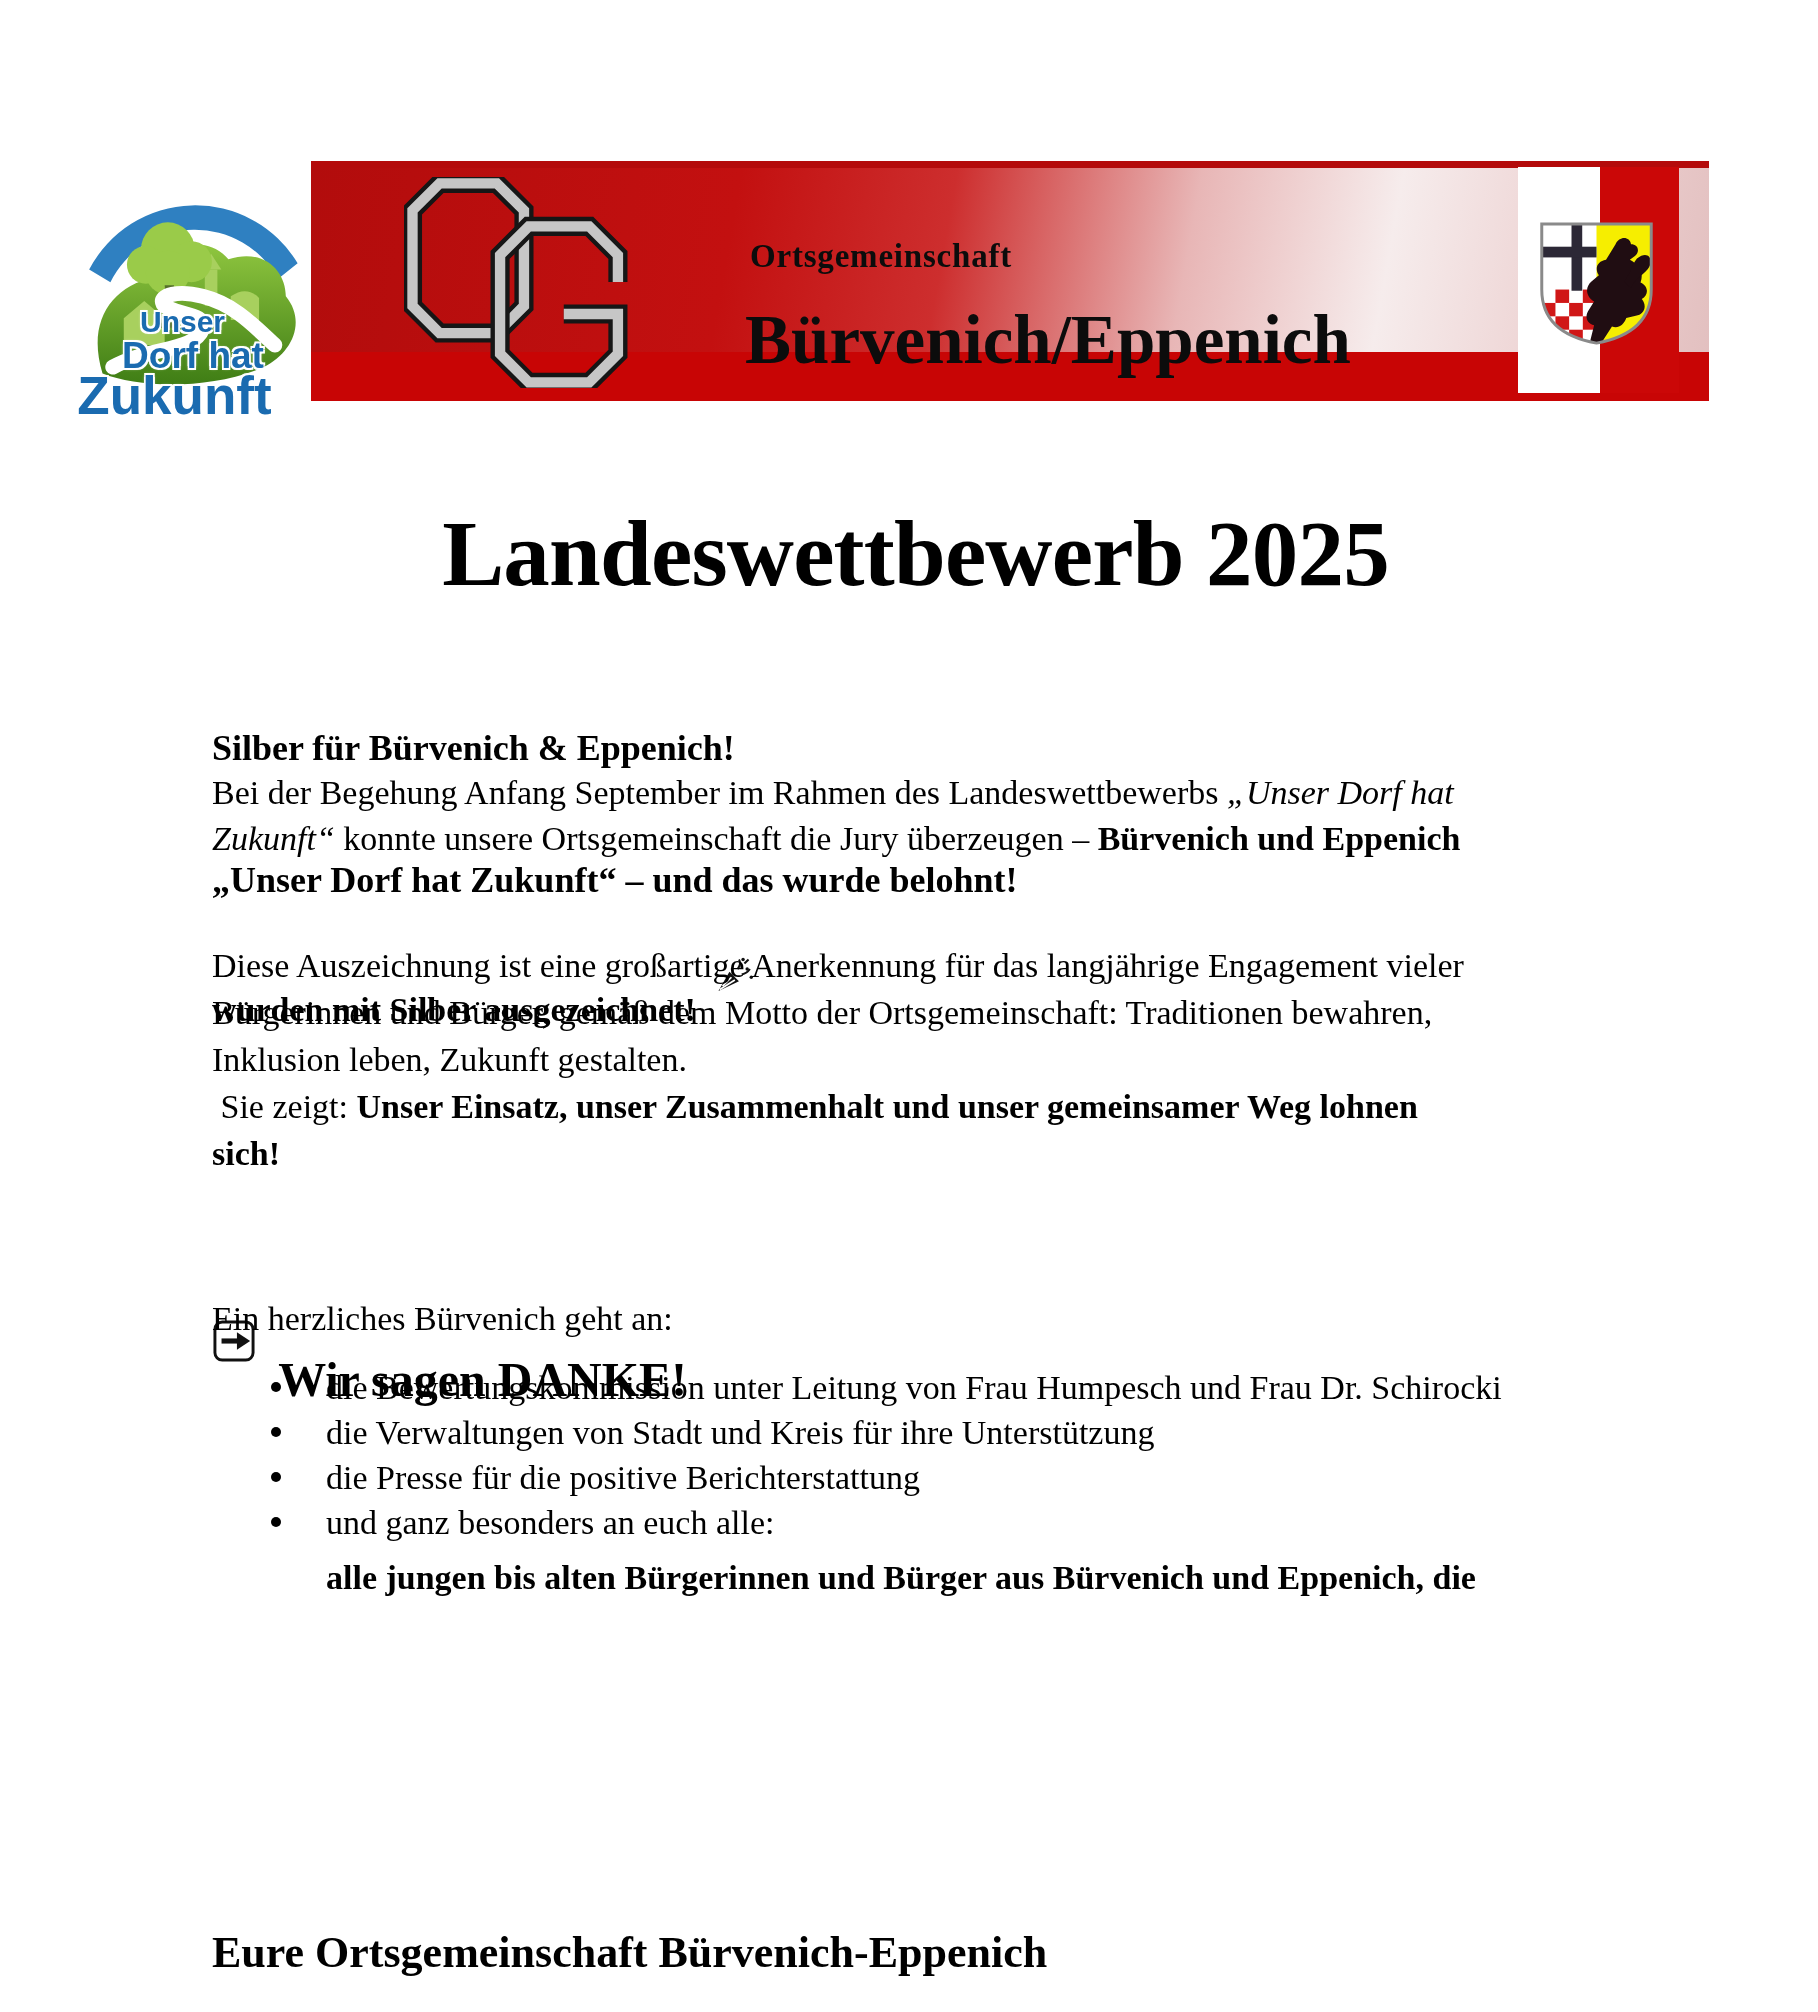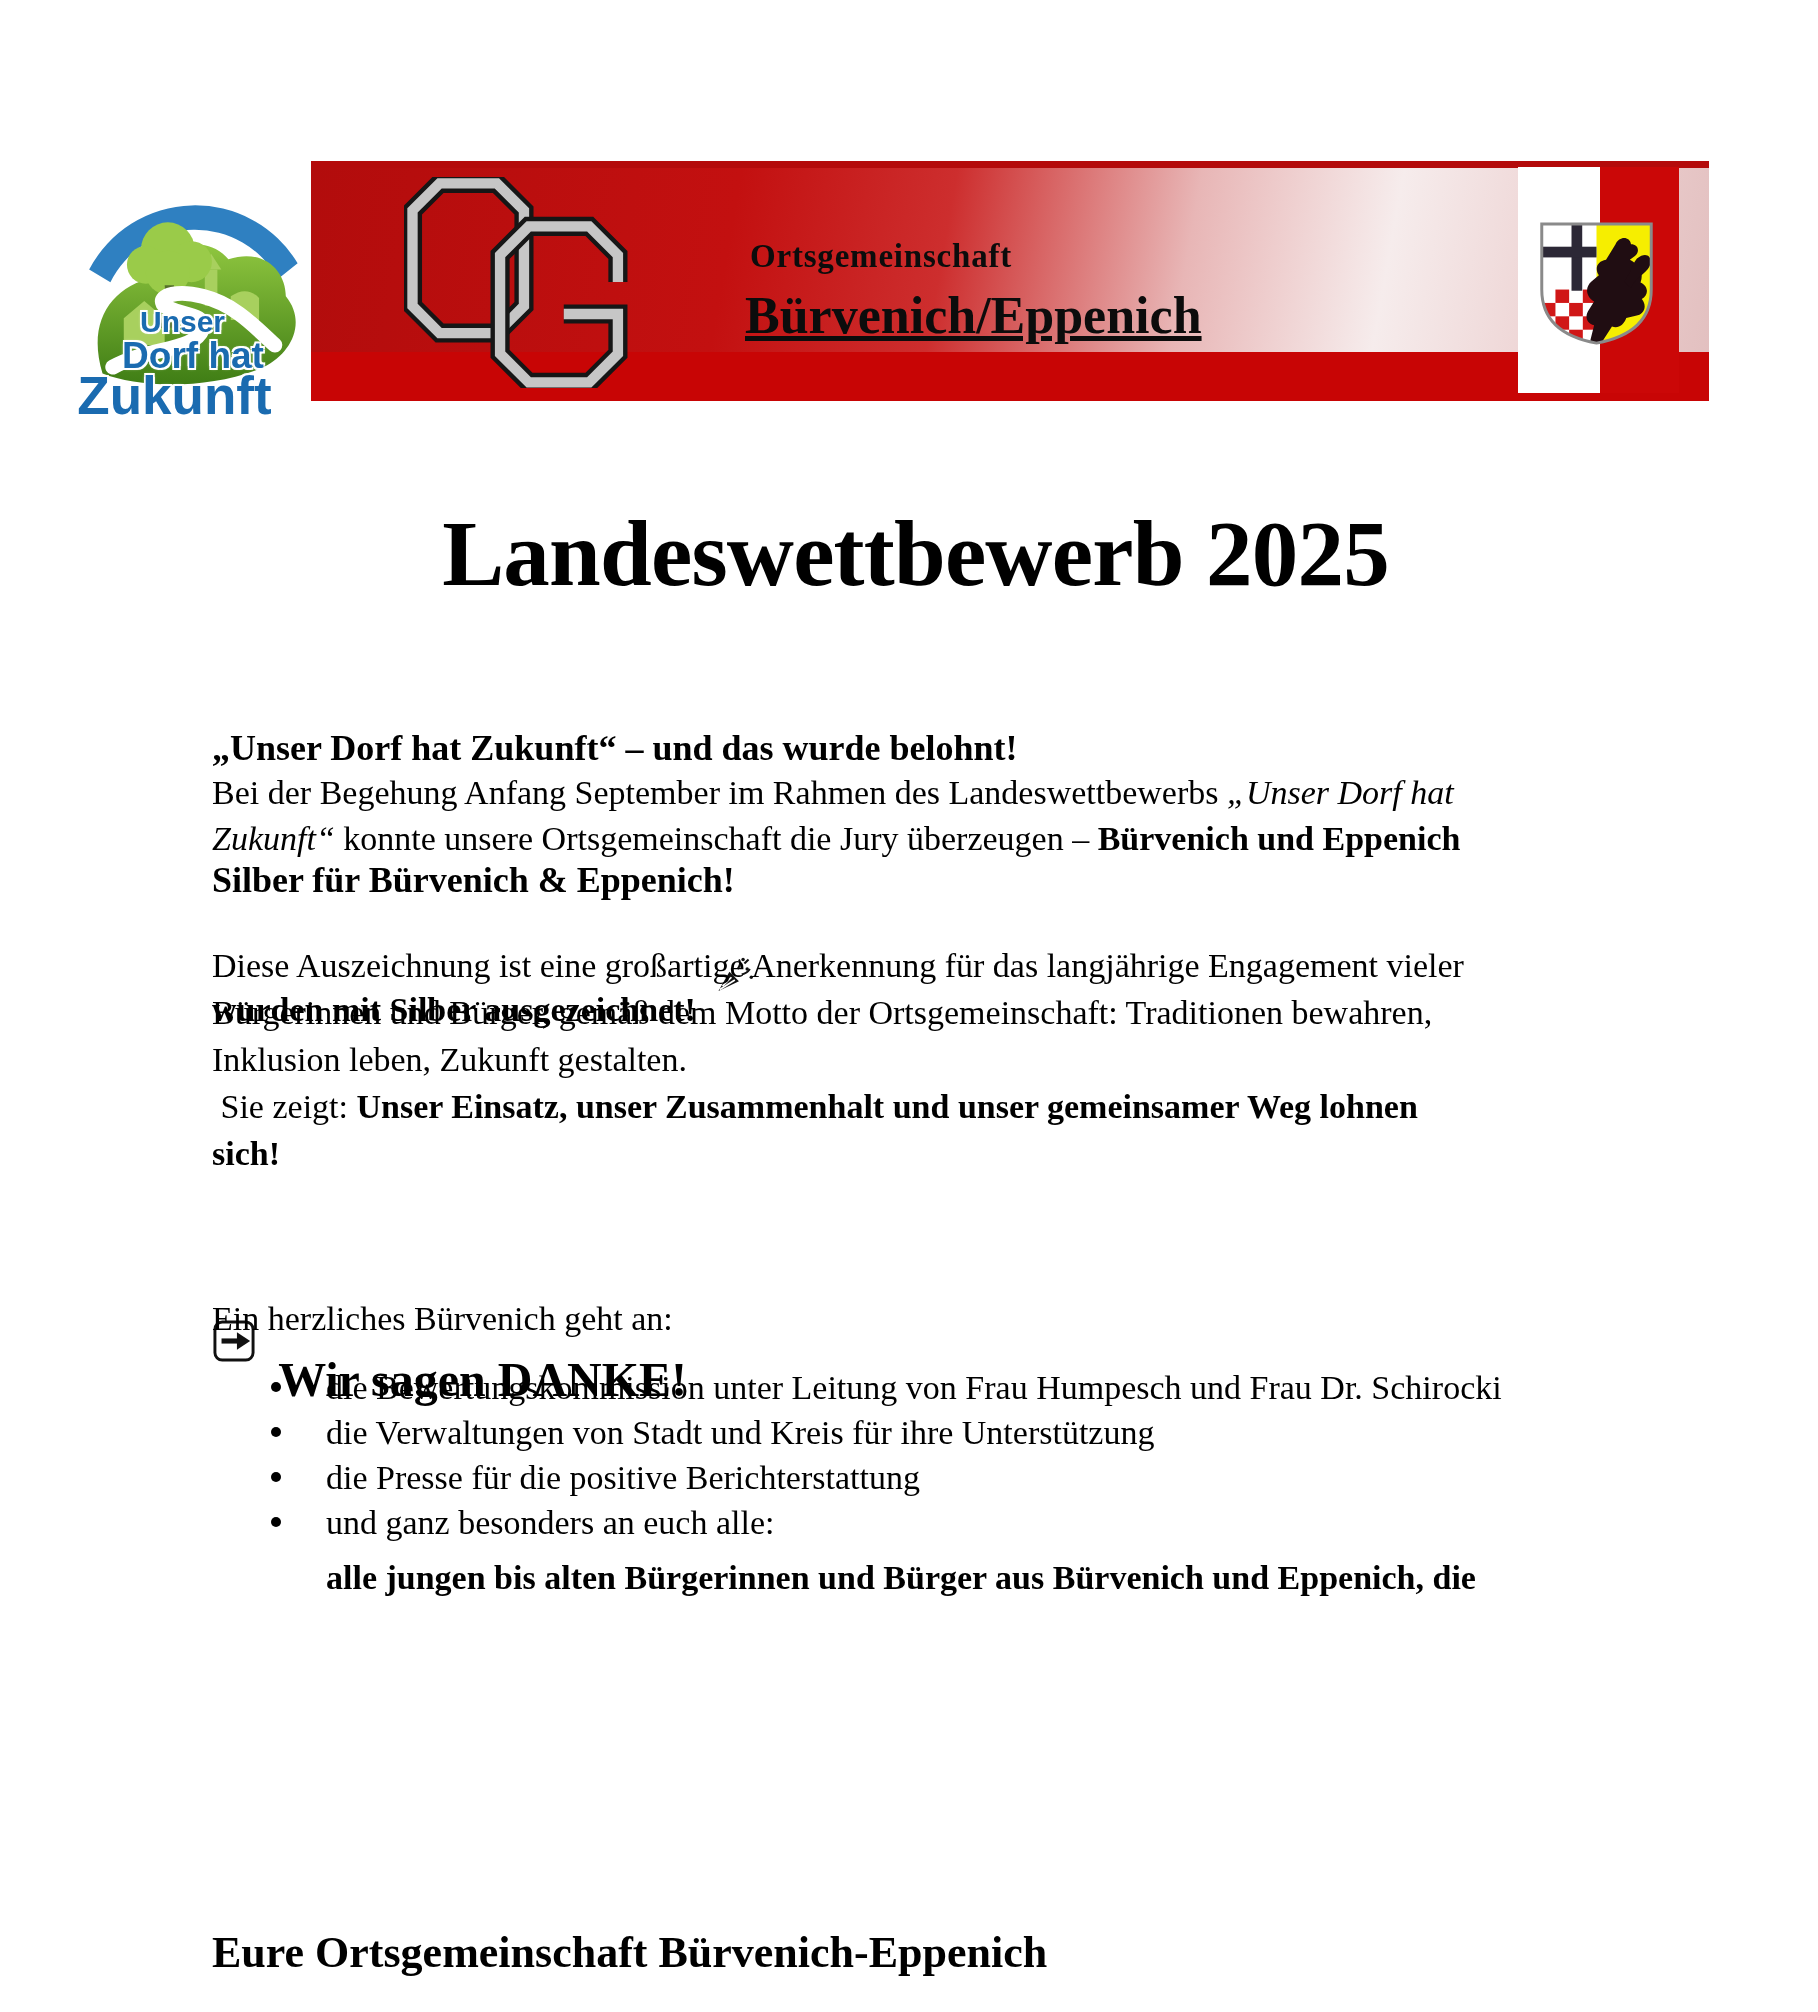--- a/index.html
+++ b/index.html
@@ -18,22 +18,22 @@
 
   
   .banner{position:absolute;left:311px;top:161px;width:1398px;height:240px;
           background:linear-gradient(100deg,#b20c0c 0%,#c31010 30%,#cd2e2e 45%,
                      #e8b6b6 62%,#f6ecec 76%,#eccfcf 90%,#e2bfbf 100%);}
   .banner-topline{position:absolute;left:0;top:0;width:100%;height:7px;background:#b40b0b;}
   .banner-strip{position:absolute;left:0;top:191px;width:100%;height:49px;background:#c80505;}
   .og-svg{position:absolute;left:93px;top:15.7px;}
   .org-small{position:absolute;left:439px;top:77px;font-size:33px;font-weight:bold;
              letter-spacing:0.8px;color:#0c0c0c;}
-  .org-large{position:absolute;left:434px;top:128px;font-size:52px;font-weight:bold;
-             line-height:1.05;color:#0c0c0c;text-decoration:underline;}
+  .org-large{position:absolute;left:434px;top:143px;font-size:69px;font-weight:bold;
+             line-height:1.05;color:#0c0c0c;}
   .flag-white{position:absolute;left:1207px;top:6.3px;width:82px;height:226px;background:#ffffff;}
   .flag-red{position:absolute;left:1289px;top:6.3px;width:79px;height:226px;background:#cb0707;}
   .shield-svg{position:absolute;left:1226px;top:59px;}
 
   
   .blk{position:absolute;left:212px;width:1557px;font-size:34px;line-height:46px;
        white-space:pre-wrap;}
   .title{top:507px;width:1407px;text-align:center;font-size:93px;font-weight:bold;
          letter-spacing:-0.8px;line-height:1;white-space:normal;}
   .subtitle{top:638px;font-size:36px;font-weight:bold;line-height:44px;}
@@ -134,22 +134,22 @@
                  c-6,-1 -8,-7 -5,-12 l5,-8 c-7,-4 -8,-12 -2,-17 l6,-5 c-4,-6 -1,-12 6,-13 z" fill="#200d12"></path>
         <path d="M84,32 c10,-8 15,2 9,9 c-5,6 -12,9 -14,16 l-6,-6 c6,-6 6,-13 11,-19 z" fill="#200d12"></path>
       </g>
       <path d="M4,3 H96 V58 C96,85 78,98 50,103 C22,98 4,85 4,58 Z" fill="none" stroke="#8a8a8a" stroke-width="2.5"></path>
     </svg>
   </div>
 
   <div class="blk title">Landeswettbewerb 2025</div>
 
   <div class="blk subtitle">
+    <div>Silber für Bürvenich &amp; Eppenich!</div>
     <div>„Unser Dorf hat Zukunft“ – und das wurde belohnt!</div>
-    <div>Silber für Bürvenich &amp; Eppenich!</div>
   </div>
 
   <div class="blk p1"><span>Bei der Begehung Anfang September im Rahmen des Landeswettbewerbs </span><span style="font-style: italic;">„Unser Dorf hat</span><br><span style="font-style: italic;">Zukunft“</span><span> konnte unsere Ortsgemeinschaft die Jury überzeugen – </span><span style="font-weight: bold;">Bürvenich und Eppenich</span><br><span style="font-weight: bold;">wurden mit Silber ausgezeichnet!  </span><span class="inline-icon party-popper-icon">
   <svg width="41" height="41" viewBox="0 0 60 60">
     <g fill="none" stroke="#111" stroke-width="3">
       <path d="M36,22 q6,-8 2,-14"></path>
       <path d="M42,30 q8,-2 12,-8"></path>
       <path d="M46,14 l6,-6"></path>
     </g>
     <g fill="#111">

